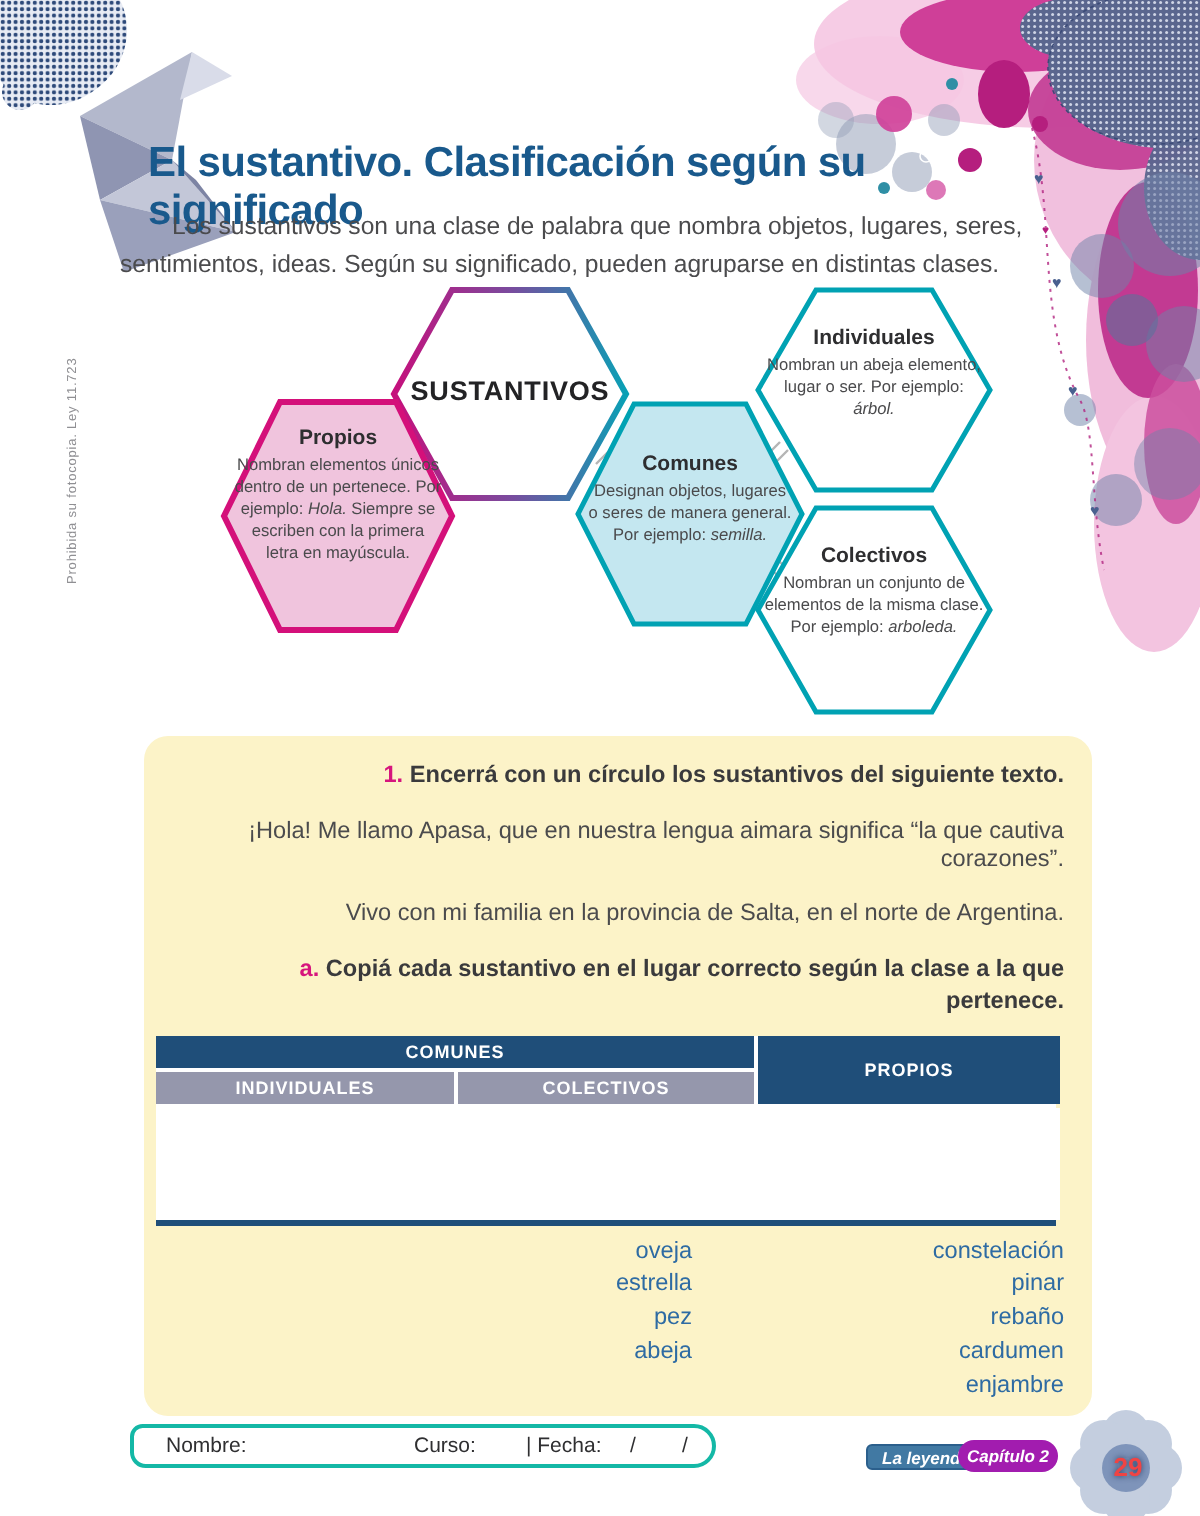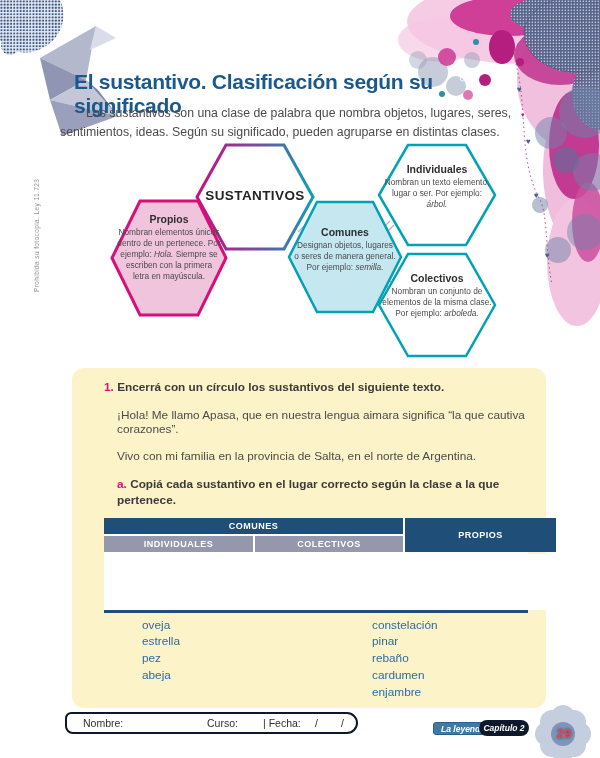--- a/index.html
+++ b/index.html
@@ -13,21 +13,21 @@
   .vtext{position:absolute;left:33px;top:292px;width:126px;height:10px;transform-origin:0 0;transform:rotate(-90deg);font-size:6.5px;color:#8f8f93;letter-spacing:.4px;white-space:nowrap;}
   
   .diagram{position:absolute;left:0;top:135px;width:600px;height:232px;}
   .diagram svg{position:absolute;left:0;top:0;}
   .hx{position:absolute;text-align:center;color:#4a4a4c;}
   .hx .hx-t{font-size:10.5px;font-weight:bold;color:#2e2e30;margin-bottom:2px;}
   .hx .hx-b{font-size:8.3px;line-height:1.32;}
   .hx .ex{font-style:italic;}
   .hx-center{position:absolute;left:199px;top:53px;width:112px;text-align:center;font-size:13.5px;font-weight:bold;color:#232325;letter-spacing:.4px;}
   
-  .panel{position:absolute;left:72px;top:368px;width:474px;height:340px;background:#fcf3c8;border-radius:12px;box-sizing:border-box;padding:11px 14px 0 32px;}
+  .panel{position:absolute;left:72px;top:368px;width:474px;height:340px;background:#fcf3c8;border-radius:12px;box-sizing:border-box;padding:11px 14px 0 6px;text-align:right;}
   .inst{font-size:11.8px;font-weight:bold;color:#3a3a3c;line-height:1.4;margin:0;}
   .num{color:#d6157d;font-weight:bold;}
   .bodyline{font-size:11.8px;color:#4b4b4d;margin:0;padding-left:13px;}
   .l1{margin-top:12px;}
   .l2{margin-top:13px;}
   .sub{margin-top:13px;padding-left:13px;}
   
   .tblwrap{margin:9px 4px 0 0;background:#ffffff;}
   .tbl{display:grid;grid-template-columns:149px 148px 151px;gap:2px;background:#ffffff;}
   .cell{color:#fff;font-size:9px;font-weight:bold;letter-spacing:.5px;display:flex;align-items:center;justify-content:center;}
@@ -38,29 +38,29 @@
   .c-ind{grid-column:1;grid-row:2;}
   .c-col{grid-column:2;grid-row:2;}
   .bodycell{grid-row:3;background:#fff;height:56px;}
   .tbl-bottom{height:3px;background:#1f4e79;}
   
   .act2{margin-top:13px;}
   .words{display:grid;grid-template-columns:230px 1fr;padding-left:38px;margin-top:4px;}
   .wcol{display:flex;flex-direction:column;}
   .word{font-size:11.8px;color:#2e6ba3;line-height:1.42;}
   
-  .namebox{position:absolute;left:65px;top:712px;width:293px;height:22px;border:2px solid #0f172a;border-radius:8px 14px 14px 10px;box-sizing:border-box;background:#fff;}
+  .namebox{position:absolute;left:65px;top:712px;width:293px;height:22px;border:2px solid #14b8a6;border-radius:8px 14px 14px 10px;box-sizing:border-box;background:#fff;}
   .namebox span{position:absolute;top:3px;font-size:10.5px;color:#2f2f31;}
   .f-nombre{left:16px;}
   .f-curso{left:140px;}
   .f-fecha{left:196px;}
   .f-s1{left:248px;}
   .f-s2{left:274px;}
   .badge-book{position:absolute;left:433px;top:722px;width:60px;height:13px;background:#4179a3;border:1px solid #2b5f8c;border-radius:3px;color:#fff;font-size:8.5px;font-weight:bold;font-style:italic;display:flex;align-items:center;justify-content:center;box-sizing:border-box;}
-  .badge-chapter{position:absolute;left:479px;top:720px;width:50px;height:16px;background:#0f172a;border-radius:8px;color:#fff;font-size:8.5px;font-weight:bold;font-style:italic;display:flex;align-items:center;justify-content:center;z-index:2;text-align:center;}
+  .badge-chapter{position:absolute;left:479px;top:720px;width:50px;height:16px;background:#a21caf;border-radius:8px;color:#fff;font-size:8.5px;font-weight:bold;font-style:italic;display:flex;align-items:center;justify-content:center;z-index:2;text-align:center;}
   .pagenum{position:absolute;left:548px;top:726px;width:32px;text-align:center;font-size:13px;font-weight:bold;color:#ef4444;z-index:3;text-shadow:0 0 3px rgba(30,50,90,.9);}
 </style>
 </head>
 <body>
 
 <div class="page">
 
   <svg class="deco" style="left:0;top:0;" width="150" height="150" viewBox="0 0 150 150">
     <defs>
       <pattern id="dotsNavy" width="3.2" height="3.2" patternUnits="userSpaceOnUse">
@@ -164,21 +164,21 @@
       <div class="hx-b"><span>Nombran elementos únicos dentro de un pertenece. Por ejemplo: </span><span class="ex">Hola.</span><span> Siempre se escriben con la primera letra en mayúscula.</span></div>
     </div>
 
     <div class="hx" style="left:294px;top:91px;width:102px;">
       <div class="hx-t">Comunes</div>
       <div class="hx-b"><span>Designan objetos, lugares o seres de manera general. Por ejemplo: </span><span class="ex">semilla.</span></div>
     </div>
 
     <div class="hx" style="left:382px;top:28px;width:110px;">
       <div class="hx-t">Individuales</div>
-      <div class="hx-b"><span>Nombran un texto elemento, lugar o ser. Por ejemplo: </span><span class="ex">árbol.</span></div>
+      <div class="hx-b"><span>Nombran un abeja elemento, lugar o ser. Por ejemplo: </span><span class="ex">árbol.</span></div>
     </div>
 
     <div class="hx" style="left:382px;top:137px;width:110px;">
       <div class="hx-t">Colectivos</div>
       <div class="hx-b"><span>Nombran un conjunto de elementos de la misma clase. Por ejemplo: </span><span class="ex">arboleda.</span></div>
     </div>
   </div>
 
   <div class="panel">
     <p class="inst"><span class="num">1.</span> <span>Encerrá con un círculo los sustantivos del siguiente texto.</span></p>

